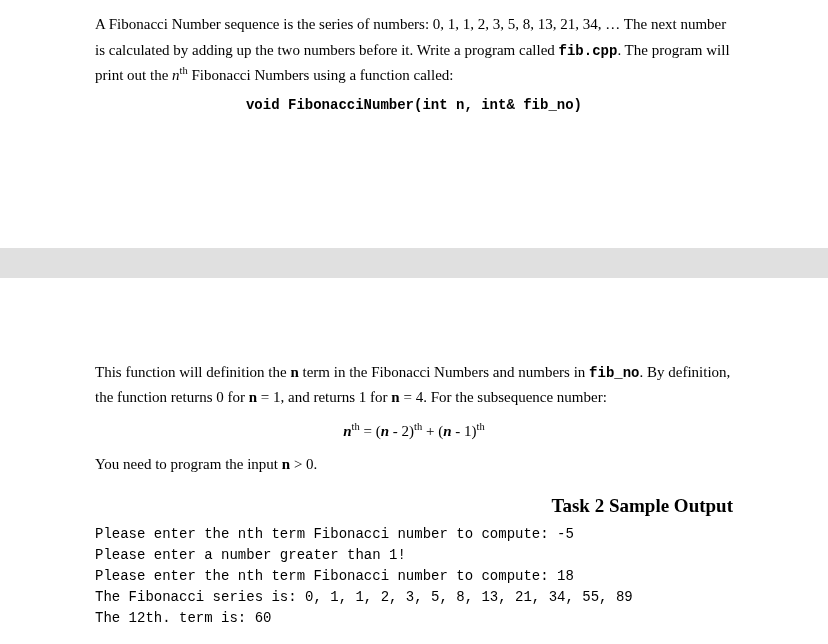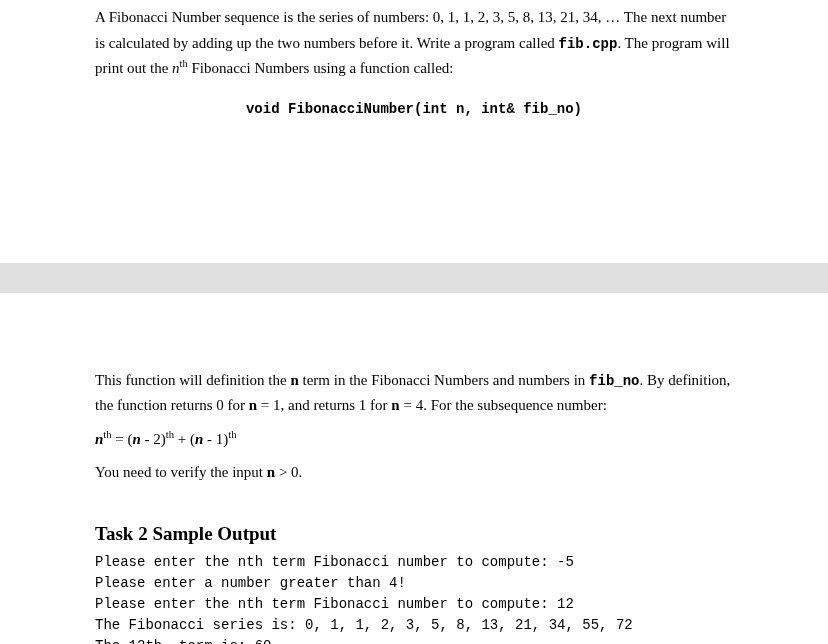--- a/index.html
+++ b/index.html
@@ -6,21 +6,21 @@
       margin: 0;
       padding: 0;
       font-family: 'Times New Roman', Times, serif;
       font-size: 15px;
       line-height: 1.7;
       color: #000;
       background: #fff;
       width: 828px;
     }
     .content-block {
-      padding: 5px 95px 15px 95px;
+      padding: 12px 95px 15px 95px;
     }
     .separator {
       height: 30px;
       background: #e0e0e0;
       width: 100%;
     }
     .spacer-below {
       height: 70px;
     }
     .mono-bold {
@@ -41,30 +41,31 @@
     sup {
       font-size: 0.7em;
       vertical-align: super;
       line-height: 0;
     }
     .centered-code {
       text-align: center;
       font-family: 'Courier New', Courier, monospace;
       font-weight: bold;
       font-size: 14px;
-      margin: 16px 0;
+      margin: 5px 0;
     }
     .centered-formula {
-      text-align: left;
+      text-align: center;
       margin: 8px 0;
     }
     h2 {
       font-size: 19px;
       font-weight: bold;
-      margin: 32px 0 2px 0;
+      margin: 12px 0 2px 0;
+      text-align: right;
     }
     .sample-output {
       font-family: 'Courier New', Courier, monospace;
       font-size: 14px;
       line-height: 1.5;
       white-space: pre-wrap;
     }
     p {
       margin: 0;
     }
@@ -84,22 +85,22 @@
 <div class="spacer-below"></div>
 
 <div class="content-block">
   <p>
     <span>This function will definition the </span><span class="bold">n</span><span> term in the Fibonacci Numbers and numbers in </span><span class="mono-bold">fib_no</span><span>.  By definition, the function returns 0 for </span><span class="bold">n</span><span> = 1, and returns 1 for </span><span class="bold">n</span><span> = 4.  For the subsequence number:</span>
   </p>
   <div class="centered-formula">
     <span class="bolditalic">n</span><sup>th</sup><span> = (</span><span class="bolditalic">n</span><span> - 2)</span><sup>th</sup><span> + (</span><span class="bolditalic">n</span><span> - 1)</span><sup>th</sup>
   </div>
   <p>
-    <span>You need to verify the input </span><span class="bold">n</span><span> &gt; 0.</span>
+    <span>You need to program the input </span><span class="bold">n</span><span> &gt; 0.</span>
   </p>
 
   <h2>Task 2 Sample Output</h2>
   <div class="sample-output"><span>Please enter the nth term Fibonacci number to compute: -5</span>
-<span>Please enter a number greater than 4!</span>
-<span>Please enter the nth term Fibonacci number to compute: 12</span>
-<span>The Fibonacci series is: 0, 1, 1, 2, 3, 5, 8, 13, 21, 34, 55, 72</span>
+<span>Please enter a number greater than 1!</span>
+<span>Please enter the nth term Fibonacci number to compute: 18</span>
+<span>The Fibonacci series is: 0, 1, 1, 2, 3, 5, 8, 13, 21, 34, 55, 89</span>
 <span>The 12th. term is: 60</span></div>
 </div>
 
 </body></html>

